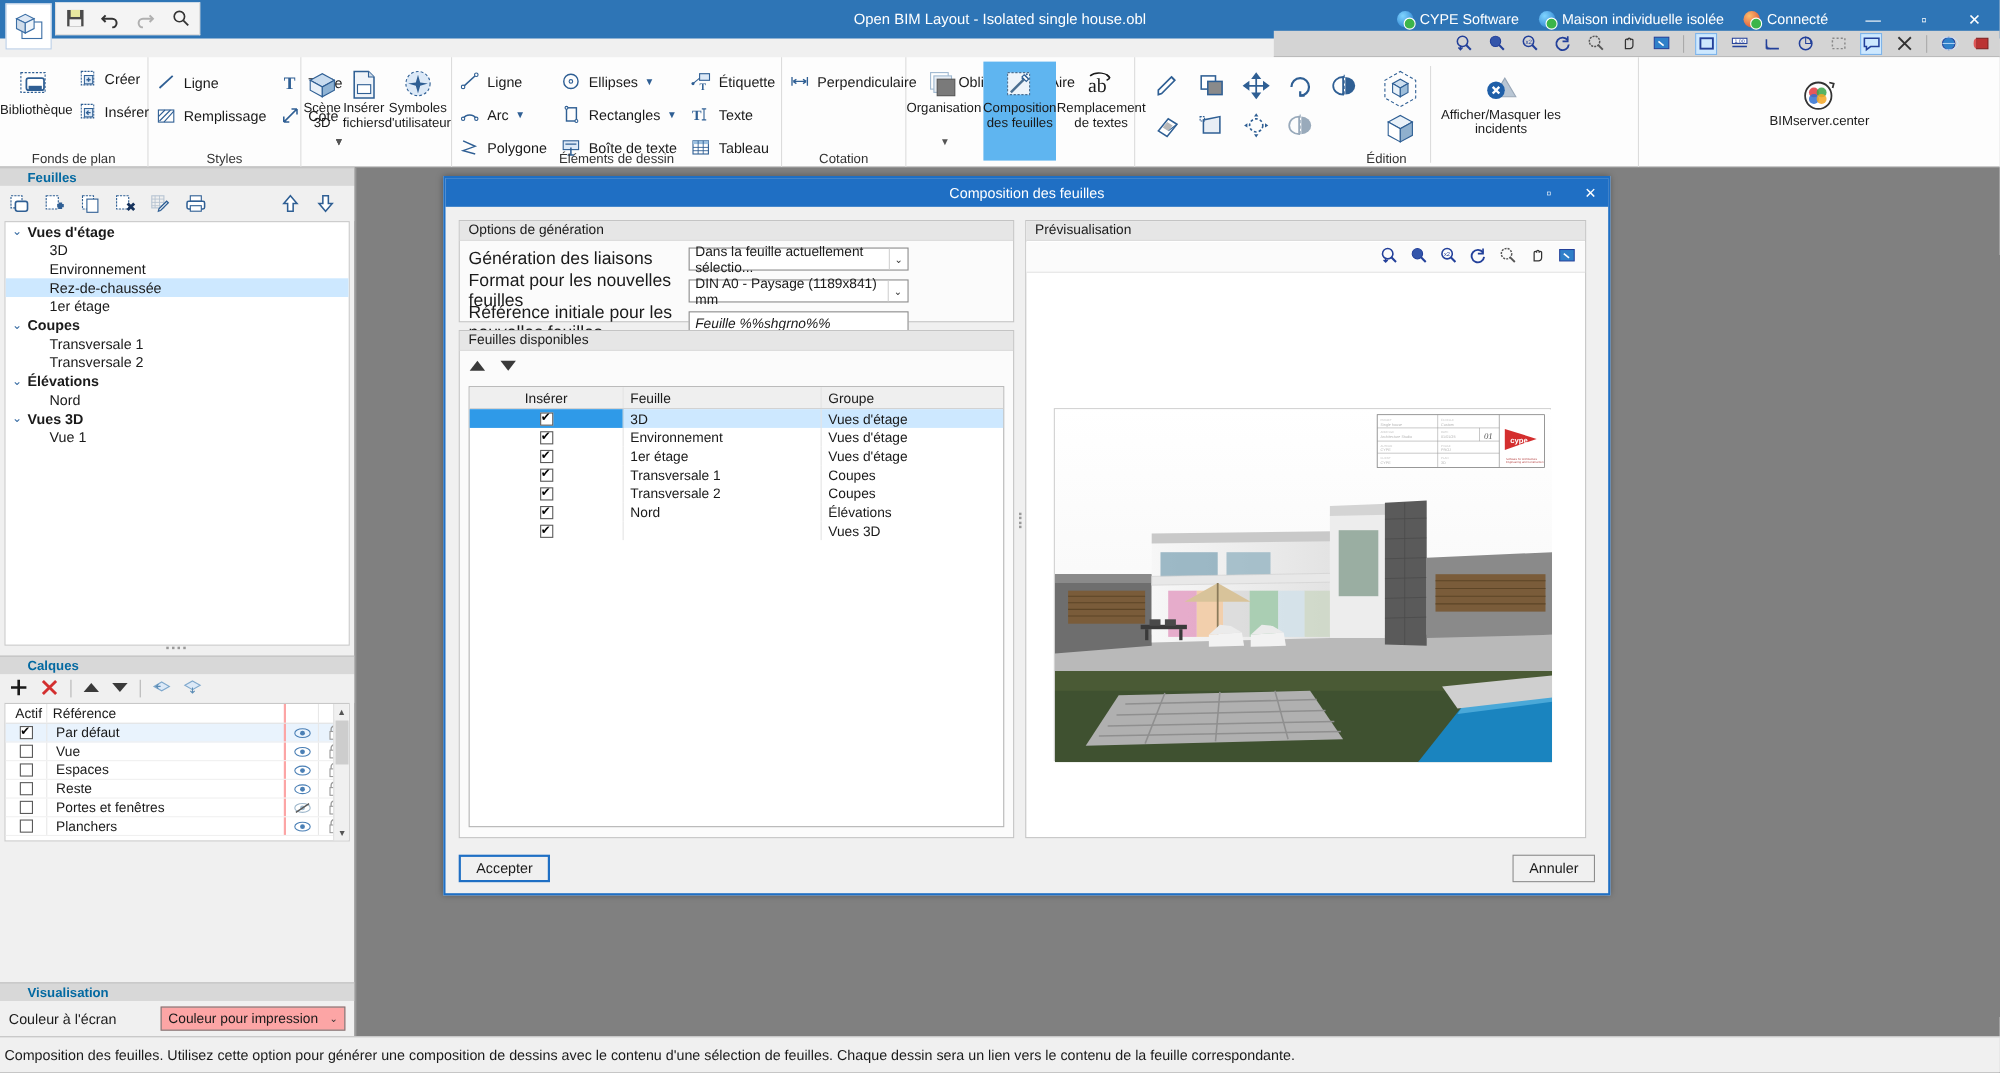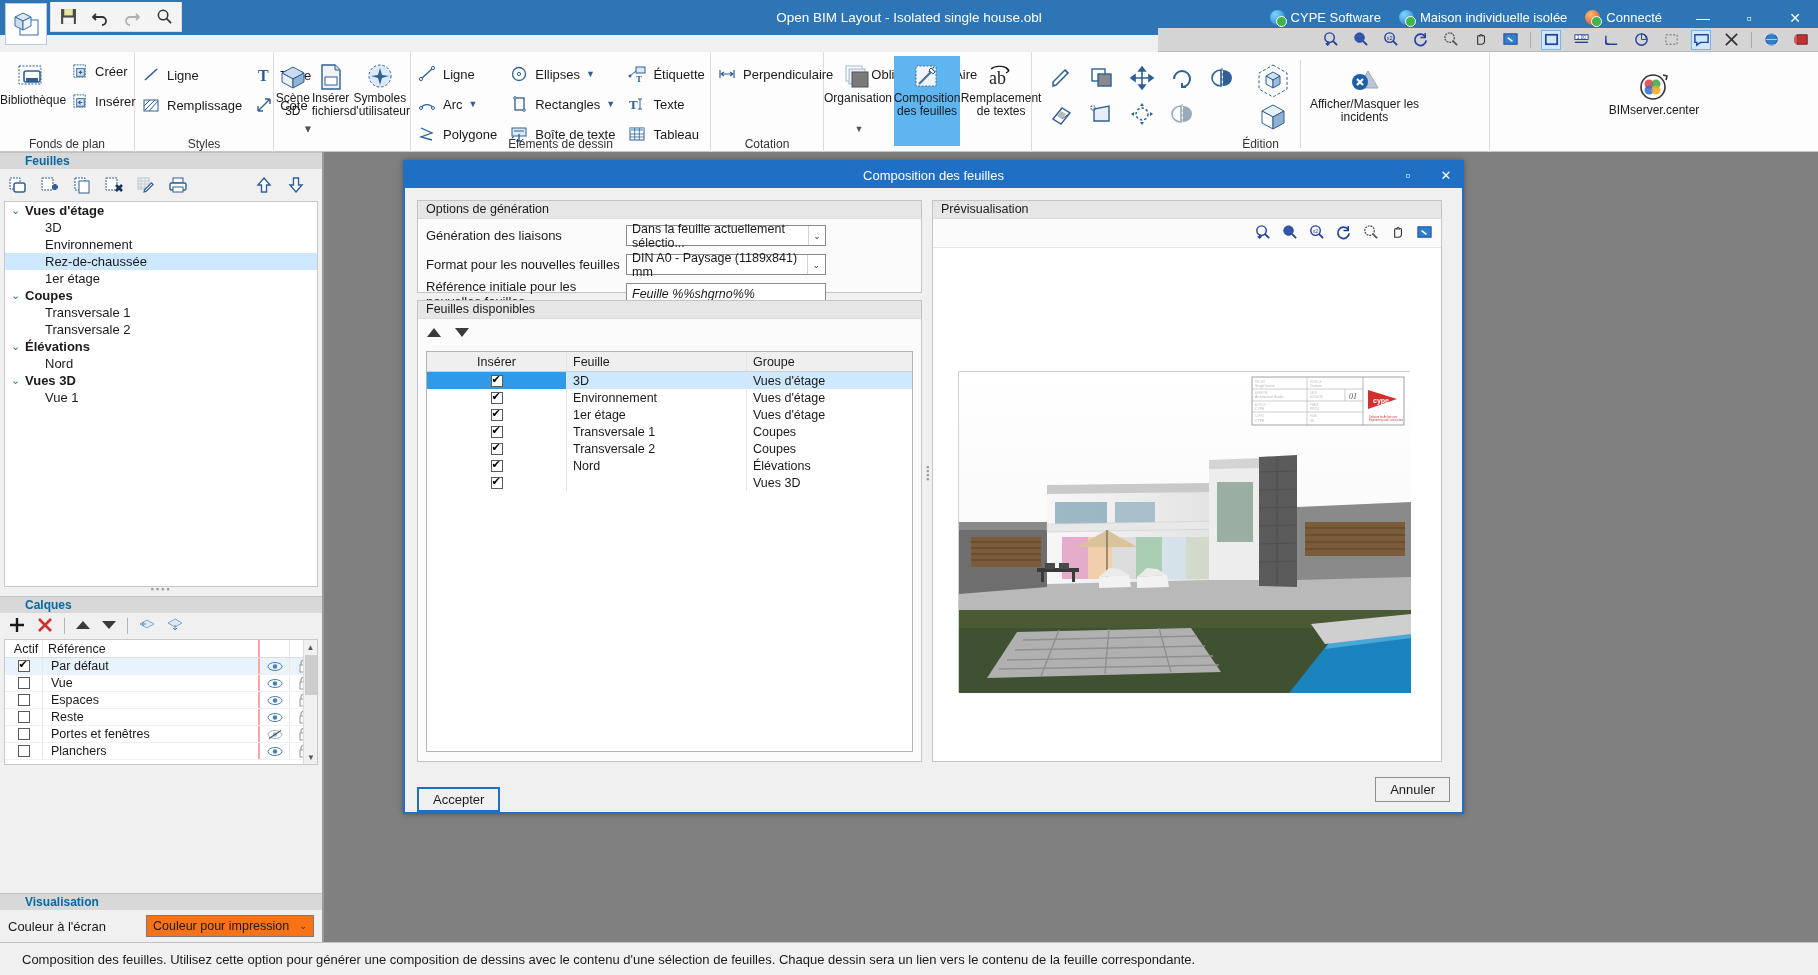--- a/index.html
+++ b/index.html
@@ -99,21 +99,21 @@
   .c-lock { width:27px; display:flex; justify-content:center; align-items:center; height:100%;}
   .scrollbar { position:absolute; right:0; top:0; width:14px; height:100%; background:#f0f0f0; border-left:1px solid #dcdcdc; }
   .sb-btn { height:14px; display:flex; align-items:center; justify-content:center; font-size:8px; color:#555; background:#f0f0f0; }
   .sb-thumb { position:absolute; top:15px; left:1px; width:12px; height:40px; background:#cdcdcd; }
   .cb { width:12px; height:12px; border:1px solid #5a5a5a; background:#fff; display:inline-block; position:relative; }
   .cb.on::after { content:'✔'; position:absolute; left:0px; top:-3px; font-size:11px; color:#000; }
 
   .viz { position:absolute; bottom:0; left:0; width:322px; }
   .vizrow { height:32px; display:flex; align-items:center; padding:0 8px; justify-content:space-between; }
   .select {
-    height:22px; border:1px solid #7a7a7a; background:#f97316; font-size:12.5px;
+    height:22px; border:1px solid #7a7a7a; background:#fca5a5; font-size:12.5px;
     display:flex; align-items:center; padding-left:6px; width:168px; justify-content:space-between; cursor:pointer;
   }
   .select .arw { font-size:9px; color:#333; padding-right:6px; }
 
   
   .canvas { position:absolute; top:152px; left:322px; width:1496px; height:790px; background:#808080; }
   .canvasborder { position:absolute; top:0; left:0; width:100%; height:100%; border-left:2px solid #9a9a9a; }
 
   
   .dialog {
@@ -128,21 +128,21 @@
   .dlg-btns span { cursor:pointer; font-size:13px; width:24px; text-align:center; }
   .dlg-body { position:absolute; top:28px; left:0; right:0; bottom:0; padding:10px 12px; }
 
   .gbox { border:1px solid #c4c4c4; background:#fbfbfb; position:absolute; }
   .gbox-hdr {
     position:absolute; top:0; left:0; right:0; height:18px; background:#e6e6e6;
     font-size:12.5px; padding:1px 8px; border-bottom:1px solid #dcdcdc;
   }
 
   .frm-row { display:flex; align-items:center; height:25px; margin-bottom:4px; }
-  .frm-lbl { font-size:13px; }
+  .frm-lbl { font-size:16px; }
   .dd {
     height:21px; border:1px solid #8a8a8a; background:#fff; font-size:12.5px; display:flex;
     align-items:center; justify-content:flex-start; padding:0 0 0 5px; cursor:pointer;
   }
   .dd .arw { width:20px; text-align:center; font-size:9px; color:#333; border-left:1px solid #d2d2d2; height:100%; display:flex; align-items:center; justify-content:center;}
   .tin { height:21px; border:1px solid #8a8a8a; background:#fff; font-size:12.5px; display:flex; align-items:center; padding-left:5px;font-style:italic; }
 
   .sheettable { position:absolute; border:1px solid #b4b4b4; background:#fff; }
   .sthead { display:flex; height:20px; background:#efefef; border-bottom:1px solid #cfcfcf; font-size:12.5px; }
   .sthead div { display:flex; align-items:center; }
@@ -156,21 +156,21 @@
   .btn {
     height:25px; min-width:70px; background:#f0f0f0; border:1px solid #8d8d8d; font-size:13px;
     display:flex; align-items:center; justify-content:center; cursor:pointer; padding:0 14px;
   }
   .btn.primary { border:2px solid #1f6fc4; }
 
   
   .preview-sheet { position:absolute; background:#fff; border:1px solid #d0d0d0; }
   .statusbar {
     position:absolute; bottom:0; left:0; width:1818px; height:33px; background:#f0f0f0;
-    border-top:1px solid #c0c0c0; display:flex; align-items:center; padding-left:22px; font-size:13px;
+    border-top:1px solid #c0c0c0; display:flex; align-items:center; padding-left:4px; font-size:13px;
   }
   .vdots { position:absolute; font-size:9px; color:#999; letter-spacing:0; line-height:4px; }
 </style>
 </head>
 <body>
 
 <div class="titlebar">
   <div class="tb-title">Open BIM Layout - Isolated single house.obl</div>
   <div class="tb-right">
     <div class="tb-acct">
@@ -1271,20 +1271,20 @@
             </g>
 
             <polygon points="372,268 452,258 452,321 330,321" fill="#1a84bf"></polygon>
             <polygon points="372,268 452,258 452,266 366,277" fill="#4aa8d8"></polygon>
             <polygon points="352,252 452,242 452,262 366,272" fill="#cfcfcf"></polygon>
           </g>
         </svg>
       </div>
     </div>
 
-    <div class="btn primary" style="position:absolute; left:12px; bottom:0;">Accepter</div>
+    <div class="btn primary" style="position:absolute; left:12px; bottom:10px;">Accepter</div>
     <div class="btn" style="position:absolute; right:12px; bottom:10px;">Annuler</div>
   </div>
 </div>
 
 <div class="statusbar">
   <span>Composition des feuilles. Utilisez cette option pour générer une composition de dessins avec le contenu d'une sélection de feuilles. Chaque dessin sera un lien vers le contenu de la feuille correspondante.</span>
 </div>
 
 </body></html>

